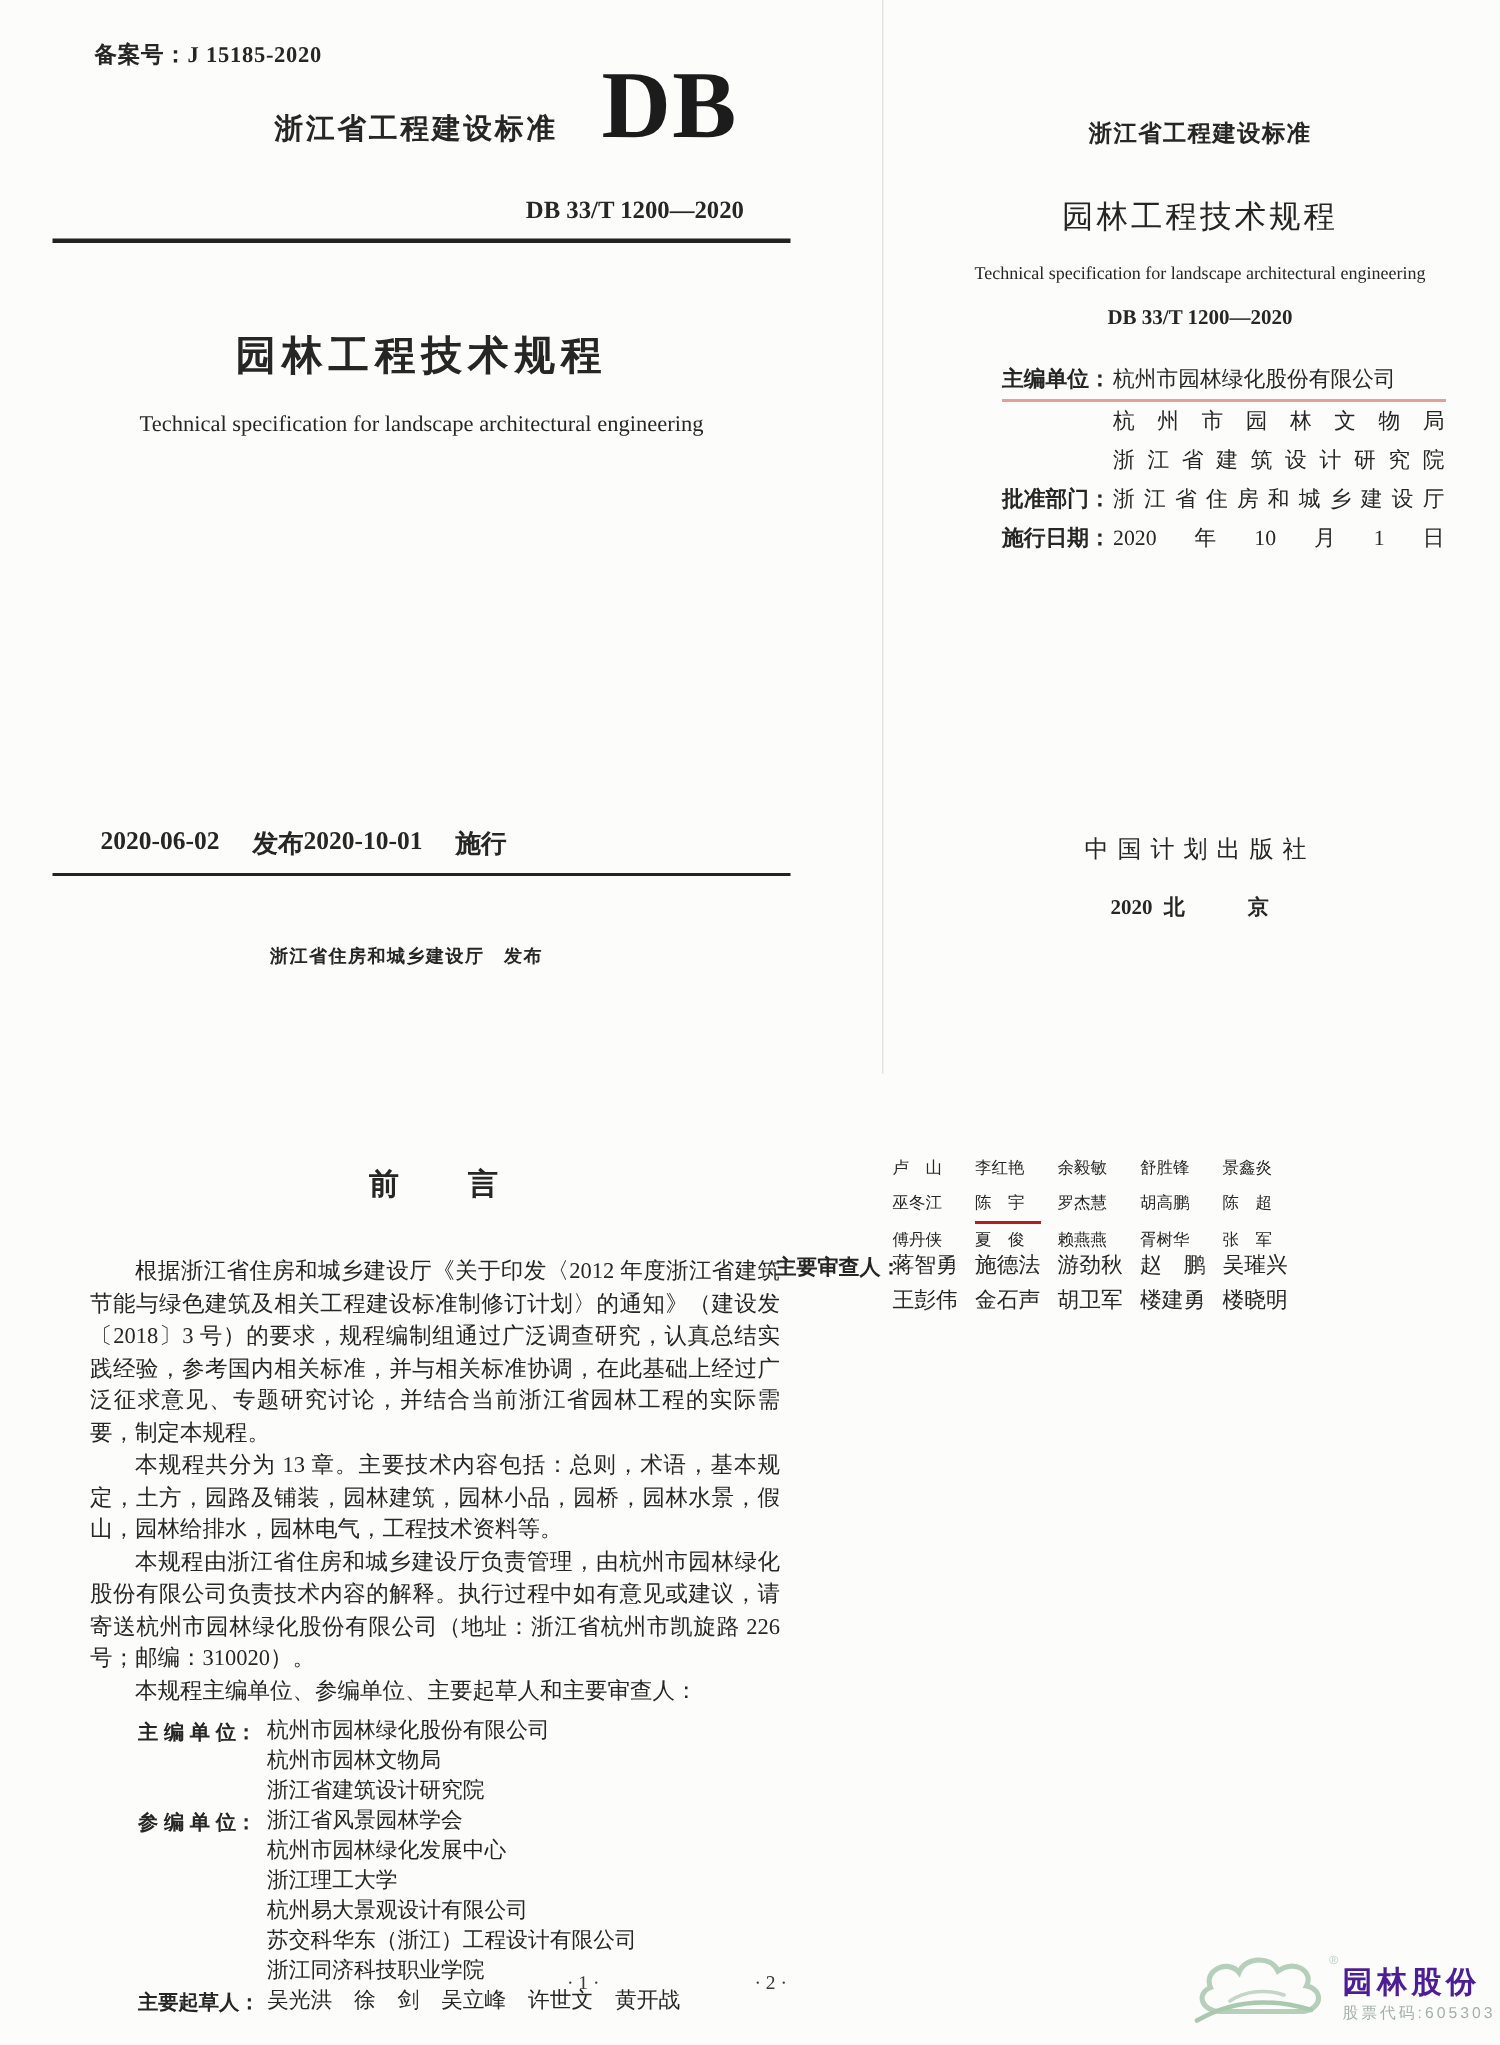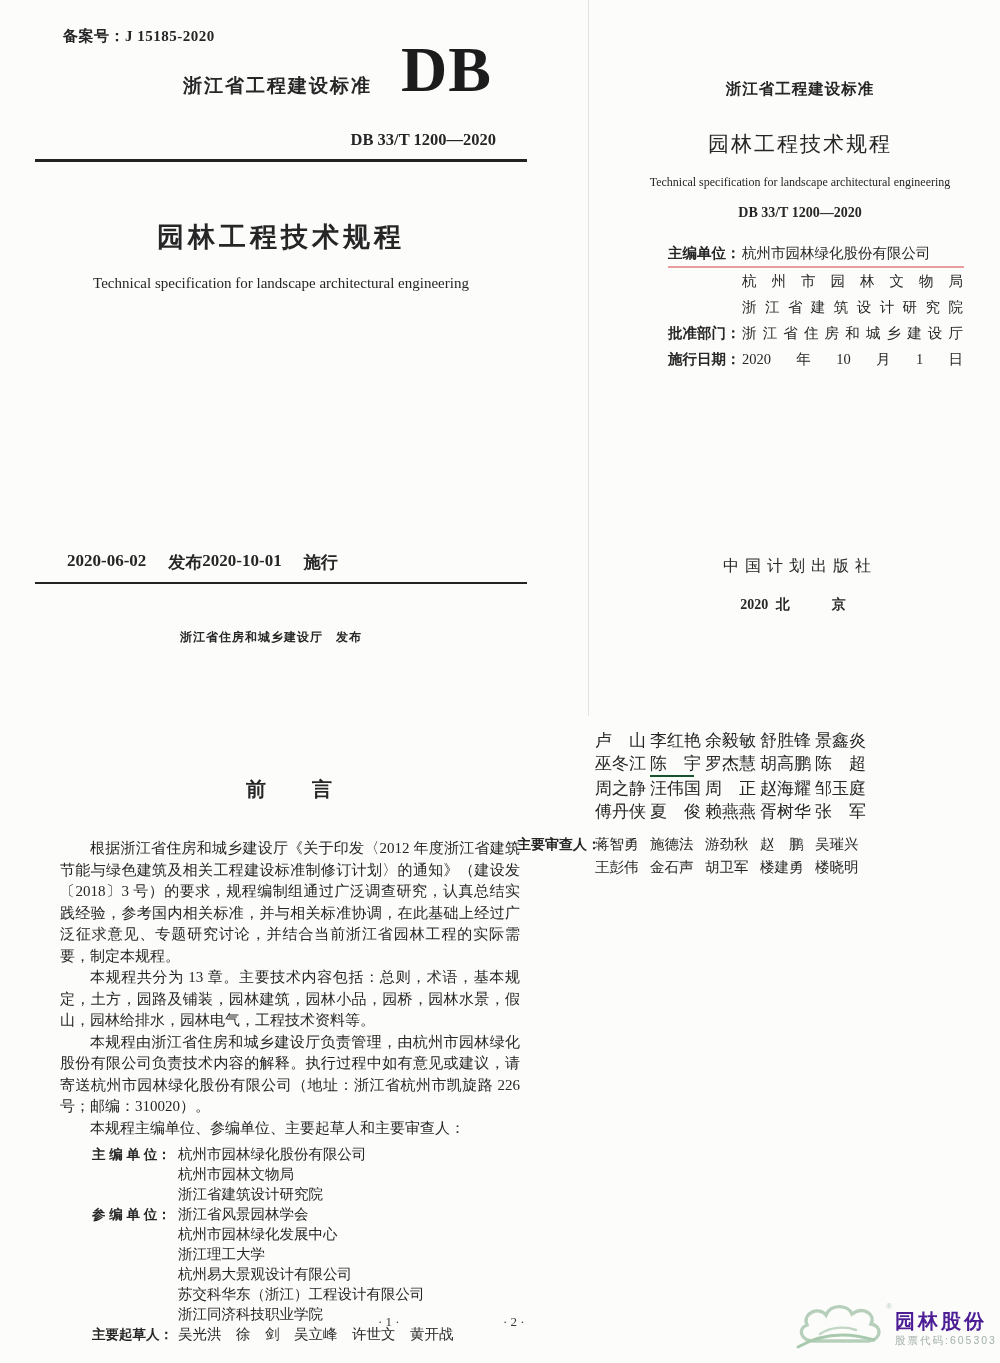--- a/index.html
+++ b/index.html
@@ -47,24 +47,24 @@
            font-family:"Liberation Sans","DejaVu Sans",sans-serif;}
   .pf-body{margin-top:35px;font-size:15px;line-height:21.5px;text-align:justify;}
   .pf-body p{margin:0;text-indent:2em;}
   .pf-units{margin-top:5px;margin-left:32px;font-size:14.5px;line-height:20px;}
   .pfr{display:flex;}
   .pfl{width:86px;flex:none;font-weight:bold;font-family:"Liberation Sans","DejaVu Sans",sans-serif;
        font-size:13.5px;padding-top:1px;}
   .pfv div{line-height:20px;white-space:nowrap;}
 
   
-  .np-rows{left:595px;top:729px;font-size:17px;}
+  .np-rows{left:595px;top:768px;font-size:11px;}
   .nr{display:flex;line-height:23px;}
   .nc{width:44px;margin-right:11px;white-space:nowrap;flex:none;}
-  .ul-red{border-bottom:2px solid #14532d;}
+  .ul-red{border-bottom:2px solid #b91c1c;}
   .np-rev-label{left:517px;top:836px;font-size:14px;font-weight:bold;
                 font-family:"Liberation Sans","DejaVu Sans",sans-serif;}
   .np-rev-rows{left:595px;top:833px;font-size:14.5px;}
 
   
   .pg1{left:378px;top:1314px;font-size:13px;color:#3a3a3a;}
   .pg2{left:503px;top:1314px;font-size:13px;color:#3a3a3a;}
 
   
   .wm{left:790px;top:1300px;width:208px;display:flex;align-items:center;}
@@ -185,27 +185,20 @@
       <span class="nc">景鑫炎</span>
     </div>
     <div class="nr">
       <span class="nc">巫冬江</span>
       <span class="nc ul-red">陈　宇</span>
       <span class="nc">罗杰慧</span>
       <span class="nc">胡高鹏</span>
       <span class="nc">陈　超</span>
     </div>
     <div class="nr">
-      <span class="nc">周之静</span>
-      <span class="nc">汪伟国</span>
-      <span class="nc">周　正</span>
-      <span class="nc">赵海耀</span>
-      <span class="nc">邹玉庭</span>
-    </div>
-    <div class="nr">
       <span class="nc">傅丹侠</span>
       <span class="nc">夏　俊</span>
       <span class="nc">赖燕燕</span>
       <span class="nc">胥树华</span>
       <span class="nc">张　军</span>
     </div>
   </div>
 
   <div class="abs np-rev-label">主要审查人：</div>
   <div class="abs np-rev-rows">

